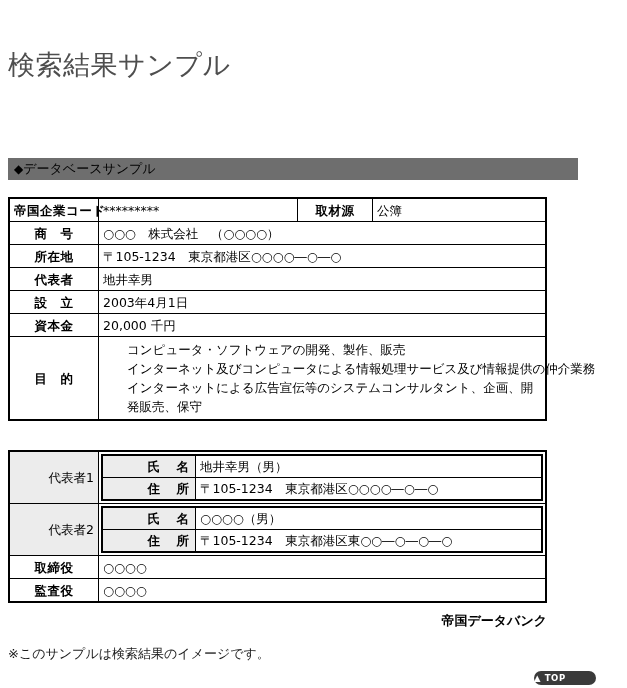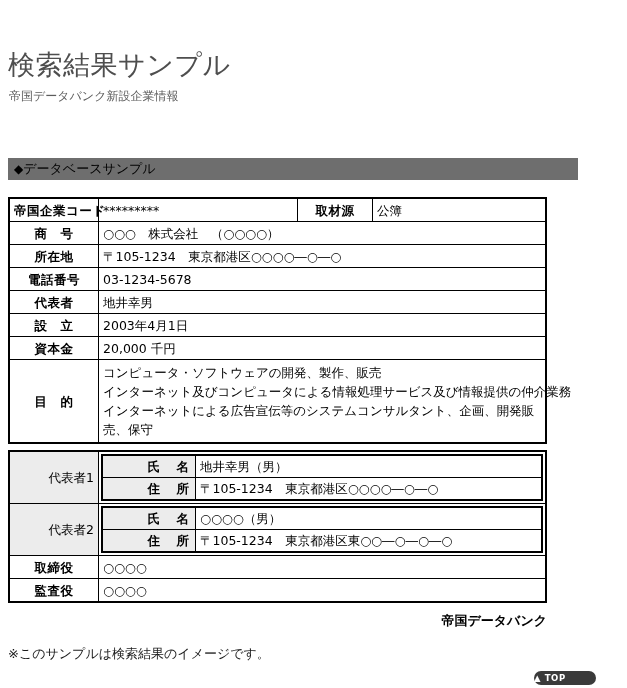--- a/index.html
+++ b/index.html
@@ -99,21 +99,21 @@
   #company-table td { height: 18px; }
   #company-table td.lbl { width: 80px; }
   #company-table td.lbl-src { width: 66px; }
   #company-table td.val-code { width: 190px; }
   #company-table td.purpose-cell {
     white-space: normal;
     line-height: 19px;
     padding-top: 3px;
     padding-bottom: 3px;
   }
-  .purpose-line { white-space: nowrap; }
+  .purpose-line { white-space: nowrap; margin-left: 24px; }
   .purpose-line.wrapline { white-space: normal; }
 
   
   #officers-table {
     left: 8px;
     top: 450px;
     width: 539px;
   }
   #officers-table > tbody > tr > td { height: 18px; }
   #officers-table td.rep-lbl {
@@ -187,45 +187,40 @@
     line-height: 14px;
     white-space: nowrap;
   }
 </style>
 </head>
 <body>
 
 <div class="page">
 
   <div class="title">検索結果サンプル</div>
-  <div class="subtitle">帝国データバンク新設企業情報</div>
 
   <div class="section-bar">
     <span class="diamond">◆</span><span>データベースサンプル</span>
   </div>
 
   <table class="grid" id="company-table">
     <tbody>
       <tr>
         <td class="lbl">帝国企業コード</td>
         <td class="val val-code">*********</td>
         <td class="lbl lbl-src">取材源</td>
         <td class="val">公簿</td>
       </tr>
       <tr>
         <td class="lbl">商　号</td>
         <td class="val" colspan="3">○○○　株式会社　（○○○○）</td>
       </tr>
       <tr>
         <td class="lbl">所在地</td>
         <td class="val" colspan="3">〒105-1234　東京都港区○○○○―○―○</td>
-      </tr>
-      <tr>
-        <td class="lbl">電話番号</td>
-        <td class="val" colspan="3">03-1234-5678</td>
       </tr>
       <tr>
         <td class="lbl">代表者</td>
         <td class="val" colspan="3">地井幸男</td>
       </tr>
       <tr>
         <td class="lbl">設　立</td>
         <td class="val" colspan="3">2003年4月1日</td>
       </tr>
       <tr>

